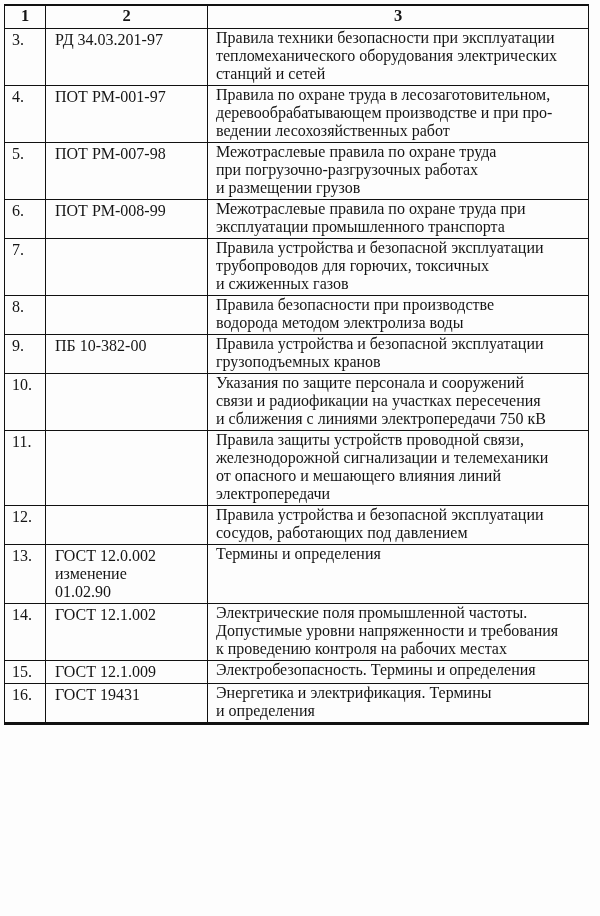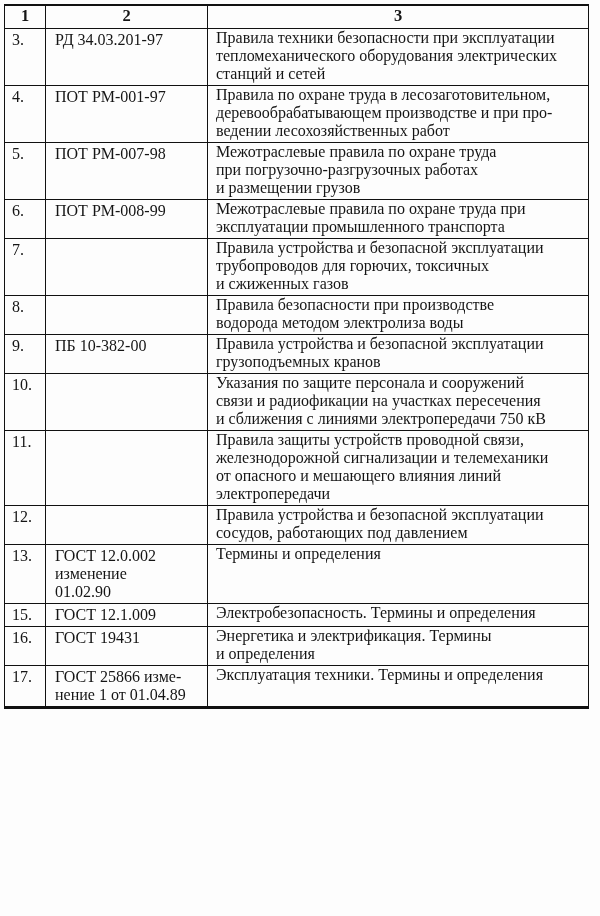--- a/index.html
+++ b/index.html
@@ -143,38 +143,39 @@
   </tr>
 
   <tr>
     <td class="c1">13.</td>
     <td class="c2">ГОСТ 12.0.002
 изменение
 01.02.90</td>
     <td class="c3">Термины и определения</td>
   </tr>
 
+  <tr>
+    <td class="c1">14.</td>
+    <td class="c2">ГОСТ 12.1.002</td>
+    <td class="c3">Электрические поля промышленной частоты.
+Допустимые уровни напряженности и требования
+к проведению контроля на рабочих местах</td>
+  </tr>
 
   <tr>
     <td class="c1">15.</td>
     <td class="c2">ГОСТ 12.1.009</td>
     <td class="c3">Электробезопасность. Термины и определения</td>
   </tr>
 
   <tr>
     <td class="c1">16.</td>
     <td class="c2">ГОСТ 19431</td>
     <td class="c3">Энергетика и электрификация. Термины
 и определения</td>
   </tr>
 
-  <tr>
-    <td class="c1">17.</td>
-    <td class="c2">ГОСТ 25866 изме-
-нение 1 от 01.04.89</td>
-    <td class="c3">Эксплуатация техники. Термины и определения</td>
-  </tr>
 
 
 
 </tbody>
   </table>
 </div>
 
 </body></html>

